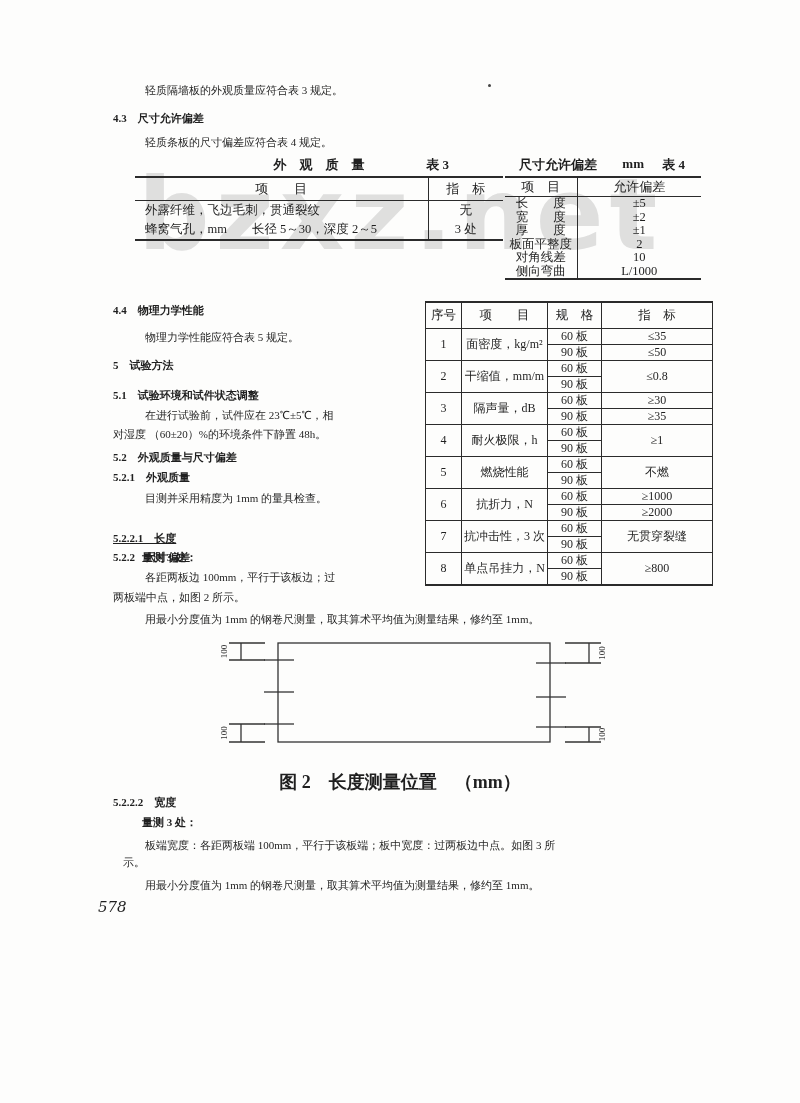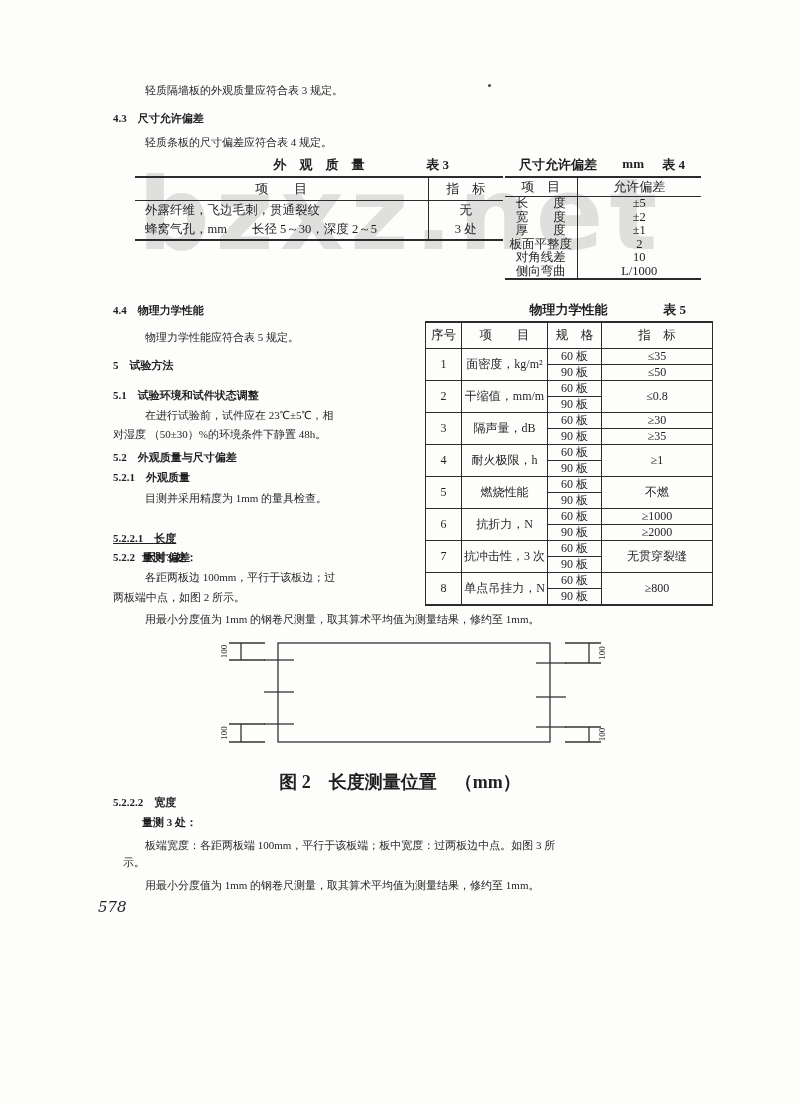--- a/index.html
+++ b/index.html
@@ -128,36 +128,32 @@
         </tr>
       </tbody>
   </table>
 </div>
 
 <div class="line heading" style="left:113px;top:302px;">4.4　物理力学性能</div>
 <div class="line" style="left:145px;top:329px;">物理力学性能应符合表 5 规定。</div>
 <div class="line heading" style="left:113px;top:357px;">5　试验方法</div>
 <div class="line heading" style="left:113px;top:387px;">5.1　试验环境和试件状态调整</div>
 <div class="line" style="left:145px;top:407px;">在进行试验前，试件应在 23℃±5℃，相</div>
-<div class="line" style="left:113px;top:426px;">对湿度 （50±30）%的环境条件下静置 48h。</div>
+<div class="line" style="left:113px;top:426px;">对湿度 （60±20）%的环境条件下静置 48h。</div>
 <div class="line heading" style="left:113px;top:449px;">5.2　外观质量与尺寸偏差</div>
 <div class="line heading" style="left:113px;top:469px;">5.2.1　外观质量</div>
 <div class="line" style="left:145px;top:490px;">目测并采用精度为 1mm 的量具检查。</div>
 <div class="line heading" style="left:113px;top:510px;margin-top:39px;">5.2.2　尺寸偏差</div>
 <div class="line heading" style="left:113px;top:530px;text-decoration:underline;">5.2.2.1　长度</div>
 <div class="line heading" style="left:142px;top:549px;">量测 3 处：</div>
 <div class="line" style="left:145px;top:569px;">各距两板边 100mm，平行于该板边；过</div>
 <div class="line" style="left:113px;top:589px;">两板端中点，如图 2 所示。</div>
 <div class="line" style="left:145px;top:611px;">用最小分度值为 1mm 的钢卷尺测量，取其算术平均值为测量结果，修约至 1mm。</div>
 
 <div class="abs" style="left:425px;top:301px;width:287px;">
-  <div class="tbl-title">
-    <span class="tc">物理力学性能</span>
-    <span class="t5-label">表 5</span>
-  </div>
   <table class="t5">
     <colgroup>
         <col style="width:36px">
         <col style="width:86px">
         <col style="width:54px">
         <col style="width:111px">
       </colgroup>
     <thead>
       <tr>
         <th>序号</th>

